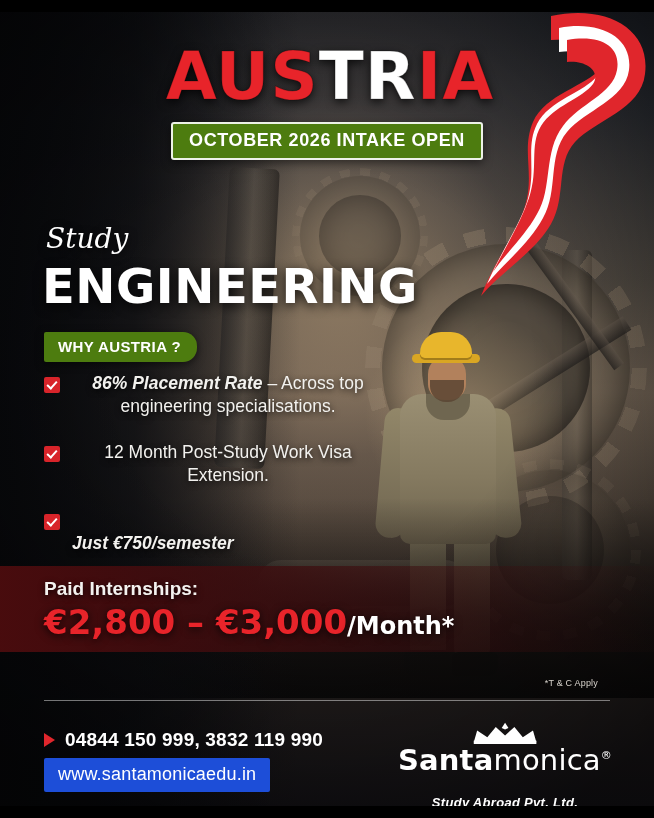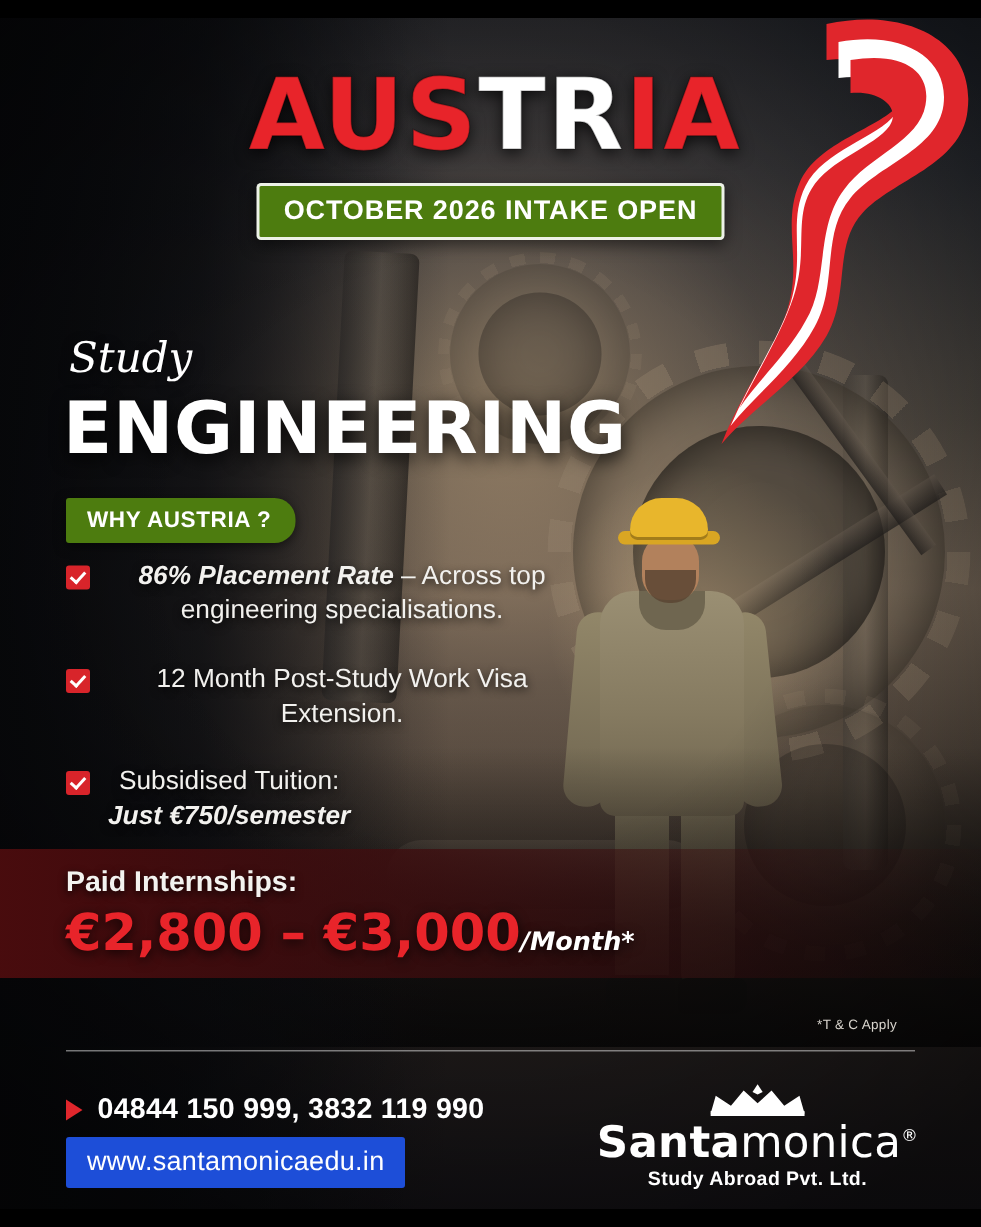--- a/index.html
+++ b/index.html
@@ -251,23 +251,22 @@
     position: absolute; left: 44px; top: 602px;
     font-family: "DejaVu Sans", sans-serif;
     font-weight: 700;
     font-size: 34px;
     color: #e8242a;
     text-shadow: 0 2px 8px rgba(0,0,0,.75);
     white-space: nowrap;
   }
   .intern-amount .per {
     color: #ffffff;
-    font-size: 17px;
+    font-size: 24px;
     font-weight: 600;
-    font-style: italic;
   }
   .tc {
     position: absolute; right: 56px; top: 678px;
     color: #d8d4cd; font-size: 9px; letter-spacing: .2px;
   }
 
   
   .divider {
     position: absolute; left: 44px; right: 44px; top: 700px;
     height: 1px; background: rgba(255,255,255,0.45);
@@ -301,21 +300,21 @@
   }
   .logo-crown { height: 22px; margin-bottom: -2px; }
   .logo-name {
     font-family: "DejaVu Sans", sans-serif;
     font-size: 29px; font-weight: 700; letter-spacing: .2px; line-height: 1;
     white-space: nowrap;
   }
   .logo-name .light { font-weight: 400; }
   .logo-name .reg { font-size: 11px; vertical-align: super; font-weight: 400; }
   .logo-sub {
-    font-size: 13px; font-weight: 700; letter-spacing: .3px; margin-top: 2px;
+    font-size: 13px; font-weight: 700; letter-spacing: .3px; margin-top: 20px; font-style: italic;
   }
   .bottom-bar {
     position: absolute; left: 0; right: 0; bottom: 0; height: 12px; background: #000;
   }
   .top-bar {
     position: absolute; left: 0; right: 0; top: 0; height: 12px; background: #000;
   }
 </style>
 </head>
 <body>
@@ -384,21 +383,21 @@
     <div class="bullet">
       <span class="tick"></span>
       <span class="btext"><b>86% Placement Rate</b><span> – Across top engineering specialisations.</span></span>
     </div>
     <div class="bullet">
       <span class="tick"></span>
       <span class="btext">12 Month Post-Study Work Visa Extension.</span>
     </div>
     <div class="bullet">
       <span class="tick"></span>
-      <span class="btext"><span>Subsidised Tuition:</span><br><i>Just €750/semester</i></span>
+      <span class="btext"><br><i>Just €750/semester</i></span>
     </div>
   </div>
 
   <div class="internship"></div>
   <div class="intern-label">Paid Internships:</div>
   <div class="intern-amount"><span>€2,800 – €3,000</span><span class="per">/Month*</span></div>
   <div class="tc">*T &amp; C Apply</div>
 
   <div class="divider"></div>
 

